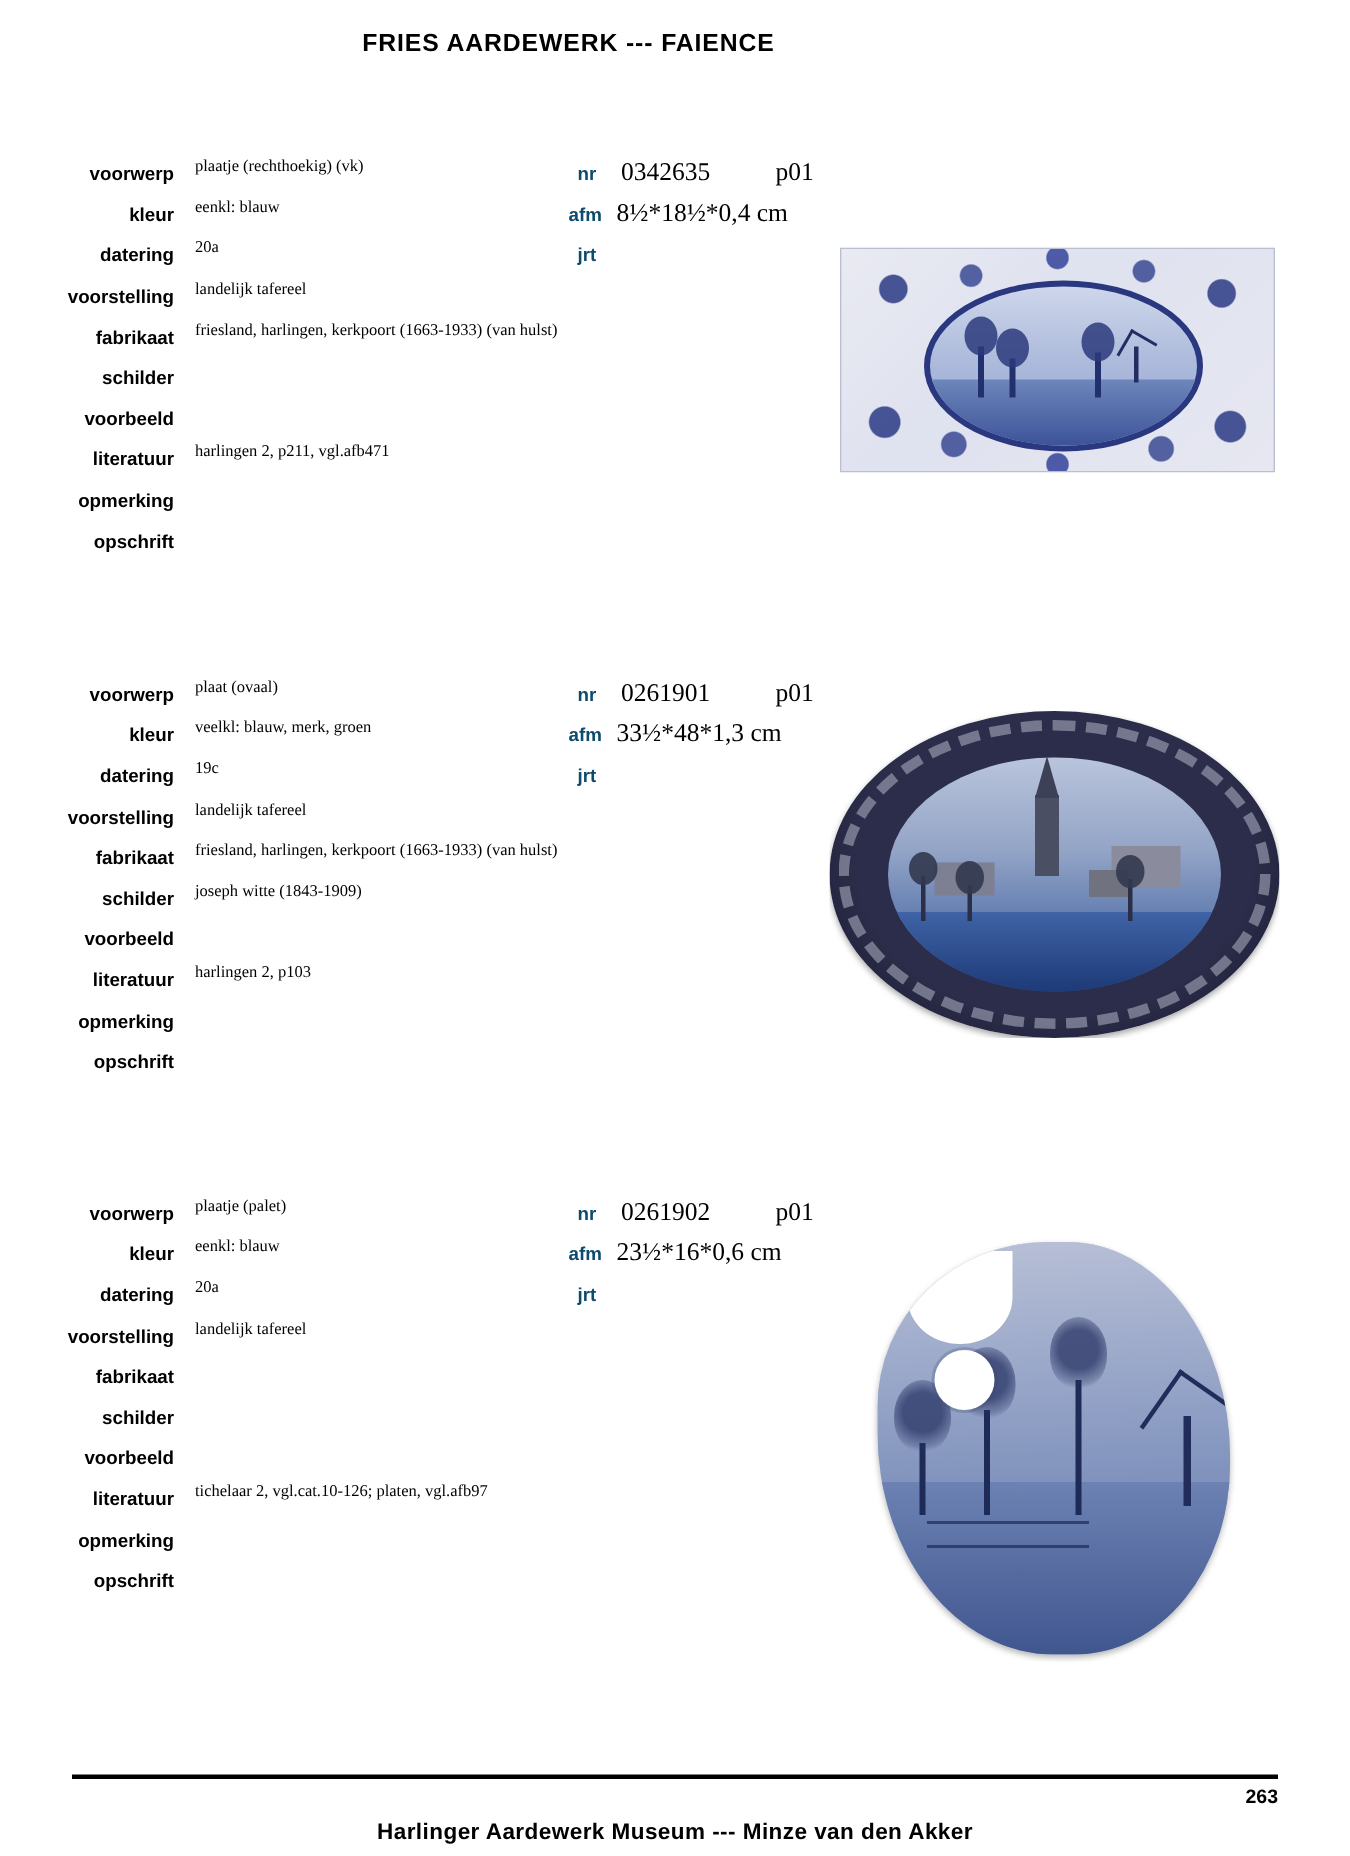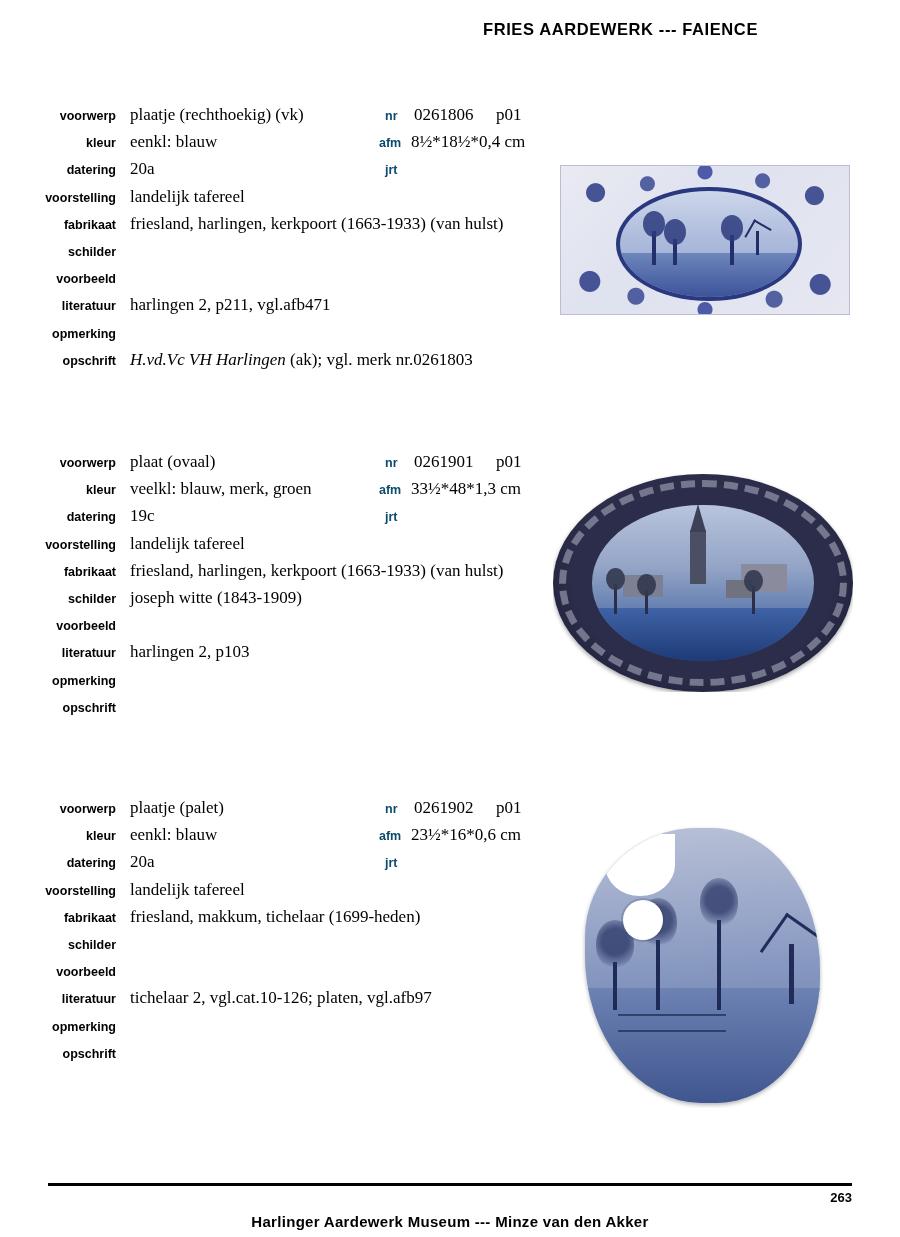--- a/index.html
+++ b/index.html
@@ -15,21 +15,21 @@
     color: #111;
     overflow: hidden;
   }
 
   
   .page-header {
     position: absolute;
     top: 20px;
     left: 0;
     width: 758px;
-    text-align: right;
+    text-align: center;
     font-family: "Liberation Sans", sans-serif;
     font-weight: bold;
     font-size: 16.5px;
     letter-spacing: 0.6px;
     color: #000;
   }
 
   
   .entry {
     position: absolute;
@@ -58,21 +58,21 @@
     font-family: "Liberation Sans", sans-serif;
     font-size: 12.5px;
     font-weight: bold;
     color: #000;
     top: 4px;
   }
   .field-value {
     position: absolute;
     left: 130px;
     top: 0;
-    font-size: 17px;
+    font-size: 11px;
     color: #000;
     white-space: nowrap;
   }
 
   
   .side-label {
     position: absolute;
     font-family: "Liberation Sans", sans-serif;
     font-size: 12.5px;
     font-weight: bold;
@@ -81,21 +81,21 @@
   }
   .side-value {
     position: absolute;
     font-size: 17px;
     color: #000;
     white-space: nowrap;
     top: 0;
   }
   .lbl-nr  { left: 385px; }
   .val-nr  { left: 414px; }
-  .val-p01 { left: 496px; }
+  .val-p01 { left: 517px; }
   .lbl-afm { left: 379px; }
   .val-afm { left: 411px; }
   .lbl-jrt { left: 385px; }
 
   .opschrift-ital {
     font-style: italic;
   }
 
   
   .img-box {
@@ -386,21 +386,21 @@
 
 <div class="page-header">FRIES AARDEWERK  ---  FAIENCE</div>
 
 <div class="entry entry-1">
   <div class="fields">
 
     <div class="field-row">
       <span class="field-label">voorwerp</span>
       <span class="field-value">plaatje (rechthoekig) (vk)</span>
       <span class="side-label lbl-nr">nr</span>
-      <span class="side-value val-nr">0261806</span>
+      <span class="side-value val-nr">0342635</span>
       <span class="side-value val-p01">p01</span>
     </div>
 
     <div class="field-row">
       <span class="field-label">kleur</span>
       <span class="field-value">eenkl: blauw</span>
       <span class="side-label lbl-afm">afm</span>
       <span class="side-value val-afm">8½*18½*0,4 cm</span>
     </div>
 
@@ -436,24 +436,20 @@
       <span class="field-value">harlingen 2, p211, vgl.afb471</span>
     </div>
 
     <div class="field-row">
       <span class="field-label">opmerking</span>
       <span class="field-value"></span>
     </div>
 
     <div class="field-row">
       <span class="field-label">opschrift</span>
-      <span class="field-value">
-        <span class="opschrift-ital">H.vd.Vc     VH  Harlingen</span>
-        <span>(ak); vgl. merk nr.0261803</span>
-      </span>
     </div>
 
   </div>
 
   <div class="img-box tile-wrap">
     <div class="tile">
       <div class="tile-deco"></div>
       <div class="tile-oval">
         <div class="tile-scene-land"></div>
         <div class="tile-tree" style="left:18%;height:34px;"></div>
@@ -569,21 +565,20 @@
       <span class="side-value val-afm"></span>
     </div>
 
     <div class="field-row">
       <span class="field-label">voorstelling</span>
       <span class="field-value">landelijk tafereel</span>
     </div>
 
     <div class="field-row">
       <span class="field-label">fabrikaat</span>
-      <span class="field-value">friesland, makkum, tichelaar (1699-heden)</span>
     </div>
 
     <div class="field-row">
       <span class="field-label">schilder</span>
       <span class="field-value"></span>
     </div>
 
     <div class="field-row">
       <span class="field-label">voorbeeld</span>
       <span class="field-value"></span>

